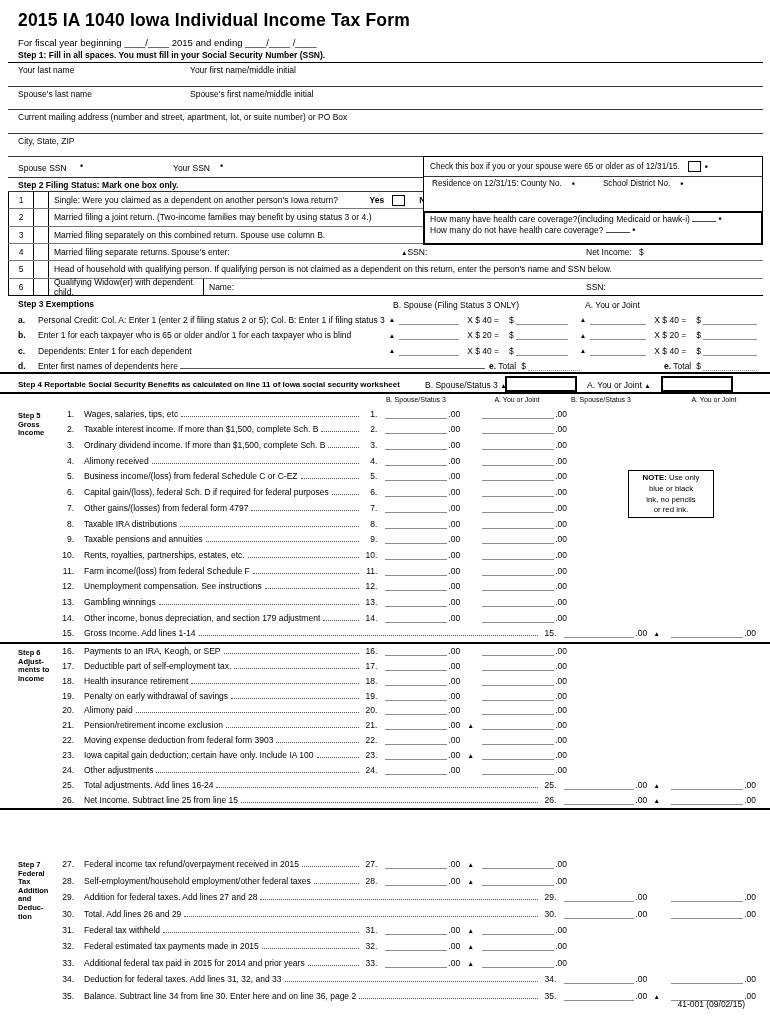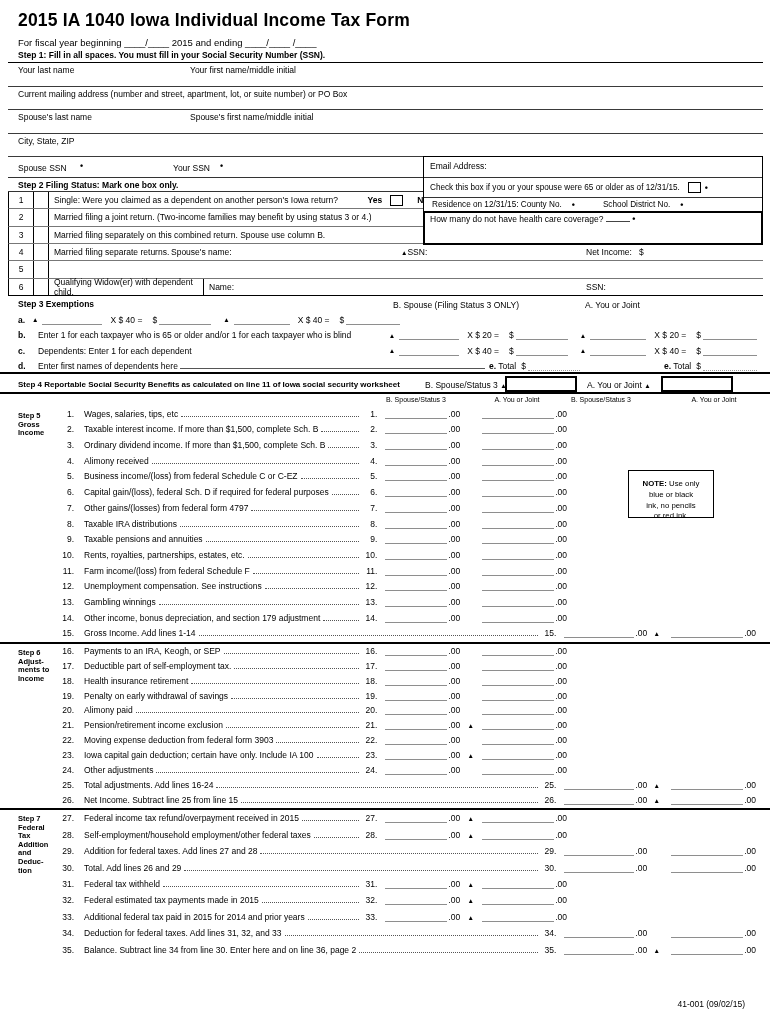--- a/index.html
+++ b/index.html
@@ -31,21 +31,21 @@
   #ssnrow span{position:absolute;top:7px}
   #step2-head{left:8px;top:178px;width:415px;height:14px;border-bottom:1px solid #333}
   #step2-head span{margin-left:10px;font-weight:bold;line-height:14px}
 
   
   #fstable{left:8px;top:192px;width:755px}
   .fsrow{position:relative;display:flex;align-items:center;height:17.33px;border-bottom:1px solid #777;border-left:1px solid #000}
   .fsn{width:25px;text-align:center;border-right:1px solid #000;align-self:stretch;line-height:17.33px;flex:none}
   .fscb{width:15px;border-right:1px solid #000;align-self:stretch;flex:none}
   .fsc{display:flex;align-items:center;flex:1;padding-left:5px;position:relative;align-self:stretch}
-  .rb{border-right:3px solid #c2410c;width:415px;flex:none}
+  .rb{border-right:1px solid #c2410c;width:415px;flex:none}
   .fsrow .spacer{flex:1}
 
   
   #rpanel{left:423px;top:156px;width:340px;height:89px;border:1.5px solid #000;background:#fff}
   .rprow{position:relative;border-bottom:1px solid #333}
   #rp-email{height:21px}
   #rp-age{height:20px;display:flex;align-items:center;padding:0 4px 0 6px}
   #rp-res{height:13px;border-bottom:none;display:flex;align-items:center;padding-left:8px}
   #rp-dep{position:absolute;left:-1px;right:-1px;bottom:-1px;height:34px;border:2px solid #000;padding:1px 4px 0 5px;line-height:10.5px}
 
@@ -64,40 +64,40 @@
   #step4 .cl{position:absolute;top:6px;font-size:8.5px}
   .s4box{position:absolute;top:2px;width:72px;height:16px;border:2px solid #000;background:#fff}
 
   
   .colhead{position:absolute;top:396px;font-size:7px;transform:translateX(-50%);white-space:nowrap}
 
   
   .sec{position:absolute;left:0;width:770px}
   #sec5{top:406px;height:238px;border-bottom:2px solid #000}
   #sec6{top:644px;height:166px;border-bottom:2px solid #000}
-  #sec7{top:810px;height:152px}
+  #sec7{top:856px;height:152px}
   .side{position:absolute;left:18px;font-size:7.5px;font-weight:bold;line-height:8.6px;z-index:2}
   #sec5 .side{top:6px}#sec6 .side{top:5px}#sec7 .side{top:5px}
   .fline{display:flex;align-items:flex-end;padding:0 0 3px 58px;position:relative}
   #sec5 .fline{height:15.7px}
   #sec6 .fline{height:14.9px}
   #sec7 .fline{height:16.4px}
   .lnum{width:16px;text-align:right;flex:none}
   .ltxt{margin-left:10px;white-space:nowrap;flex:none}
   .leader{flex:1;border-bottom:1.5px dotted #555;margin:0 2px 2px 3px;height:0;align-self:flex-end}
   .grp{display:flex;align-items:flex-end;flex:none}
   .enum{width:16px;text-align:right;flex:none}
   .fld{display:flex;align-items:flex-end;flex:none}
   .cents{margin-left:1px;flex:none}
   .trimark{width:15px;text-align:center;visibility:hidden;font-size:6.5px;padding-bottom:1px;flex:none}
   .fline.tri .trimark{visibility:visible}
   .sp{flex:none}
 
   
-  #notebox{left:628px;top:470px;width:86px;height:48px;border:1.5px solid #000;text-align:center;font-size:7.8px;line-height:10.8px;padding-top:8px;background:#fff;z-index:3}
+  #notebox{left:628px;top:470px;width:86px;height:48px;border:1.5px solid #000;text-align:center;font-size:7.8px;line-height:10.8px;padding-top:2px;background:#fff;z-index:3}
 
   #footer{right:25px;top:999px;font-size:8.5px}
 </style>
 </head>
 <body>
 
 <div id="page">
 
   <div id="title" class="abs">2015 IA 1040 Iowa Individual Income Tax Form</div>
   <div id="fiscal" class="abs">For fiscal year beginning ____/____ 2015 and ending ____/____ /____</div>
@@ -106,27 +106,27 @@
     <span>Step 1: Fill in all spaces. You must fill in your Social Security Number (SSN).</span>
   </div>
   <div id="step1-fields" class="abs">
 
       <div class="f1row">
         <span class="l1">Your last name</span>
         <span class="l2">Your first name/middle initial</span>
       </div>
 
       <div class="f1row">
+        <span class="l1">Spouse's last name</span>
+        <span class="l2">Spouse's first name/middle initial</span>
+      </div>
+
+      <div class="f1row">
         <span class="l1">Current mailing address (number and street, apartment, lot, or suite number) or PO Box</span>
         <span class="l2"></span>
-      </div>
-
-      <div class="f1row">
-        <span class="l1">Spouse's last name</span>
-        <span class="l2">Spouse's first name/middle initial</span>
       </div>
 
       <div class="f1row">
         <span class="l1">City, State, ZIP</span>
         <span class="l2"></span>
       </div>
     </div>
 
   <div id="ssnrow">
     <span style="left:10px">Spouse SSN</span>
@@ -164,71 +164,73 @@
       <span class="fscb"></span>
       <div class="fsc rb">
           <span>Married filing separately on this combined return. Spouse use column B.</span>
         </div>
     </div>
     <div class="fsrow">
       <span class="fsn">4</span>
       <span class="fscb"></span>
       <div class="fsc">
         <span>Married filing separate returns.</span>
-        <span class="abs" style="left:122px">Spouse's name:</span>
+        <span class="abs" style="left:122px">Spouse's enter:</span>
         <span class="abs nw" style="left:352px"><span class="tri7">▲</span><span>SSN:</span></span>
         <span class="abs" style="left:537px">Net Income:</span>
         <span class="abs" style="left:590px">$</span>
       </div>
     </div>
     <div class="fsrow">
       <span class="fsn">5</span>
       <span class="fscb"></span>
+      <div class="fsc">
+          <span class="nw">Head of household with qualifying person. If qualifying person is not claimed as a dependent on this return, enter the person's name and SSN below.</span>
+        </div>
     </div>
     <div class="fsrow" style="border-bottom:1px solid #000">
       <span class="fsn">6</span>
       <span class="fscb"></span>
       <div class="fsc">
         <span style="width:150px;border-right:1px solid #000;align-self:stretch;display:flex;align-items:center">
             <span>Qualifying Widow(er) with dependent child.</span>
           </span>
         <span style="margin-left:5px">Name:</span>
         <span class="abs" style="left:537px">SSN:</span>
       </div>
     </div>
   </div>
 
   <div id="rpanel" class="abs">
-    <div class="rprow" id="rp-email">
-      <span class="abs" style="left:6px;top:4px">Email Address:</span>
-    </div>
     <div class="rprow" id="rp-age">
       <span style="font-size:8.2px">Check this box if you or your spouse were 65 or older as of 12/31/15.</span>
       <span class="cb" style="margin-left:8px"></span>
       <span class="dot" style="margin-left:4px">•</span>
     </div>
     <div class="rprow" id="rp-res">
       <span style="font-size:8.2px">Residence on 12/31/15: County No.</span>
       <span class="dot" style="margin-left:10px">•</span>
       <span style="font-size:8.2px;margin-left:28px">School District No.</span>
       <span class="dot" style="margin-left:10px">•</span>
     </div>
     <div id="rp-dep">
+      <div class="nw"><span>How many have health care coverage?(including Medicaid or hawk-i)</span> <span class="ulk" style="width:24px"></span> <span class="dot">•</span></div>
       <div class="nw"><span>How many do not have health care coverage?</span> <span class="ulk" style="width:24px"></span> <span class="dot">•</span></div>
     </div>
   </div>
 
   <div id="step3" class="abs">
     <span class="abs b" style="left:18px;top:3px">Step 3 Exemptions</span>
     <span class="abs" style="left:393px;top:4px">B. Spouse (Filing Status 3 ONLY)</span>
     <span class="abs" style="left:585px;top:4px">A. You or Joint</span>
     <div id="s3-rows" style="position:absolute;left:0;top:16px;width:770px">
 
         <div class="s3row">
           <span class="s3n">a.</span>
+          <span class="s3t">Personal Credit: Col. A: Enter 1 (enter 2 if filing status 2 or 5); Col. B: Enter 1 if filing status 3</span>
           <span class="s3g">
             <span class="tri7">▲</span>
             <span class="ul" style="width:60px;margin-left:4px"></span>
             <span style="width:36px;margin-left:6px;text-align:center">X $ 40 =</span>
             <span style="margin-left:8px">$</span>
             <span class="ul" style="width:52px;margin-left:2px"></span>
             <span class="tri7" style="margin-left:12px">▲</span>
             <span class="ul" style="width:56px;margin-left:4px"></span>
             <span style="width:36px;margin-left:6px;text-align:center">X $ 40 =</span>
             <span style="margin-left:8px">$</span>

